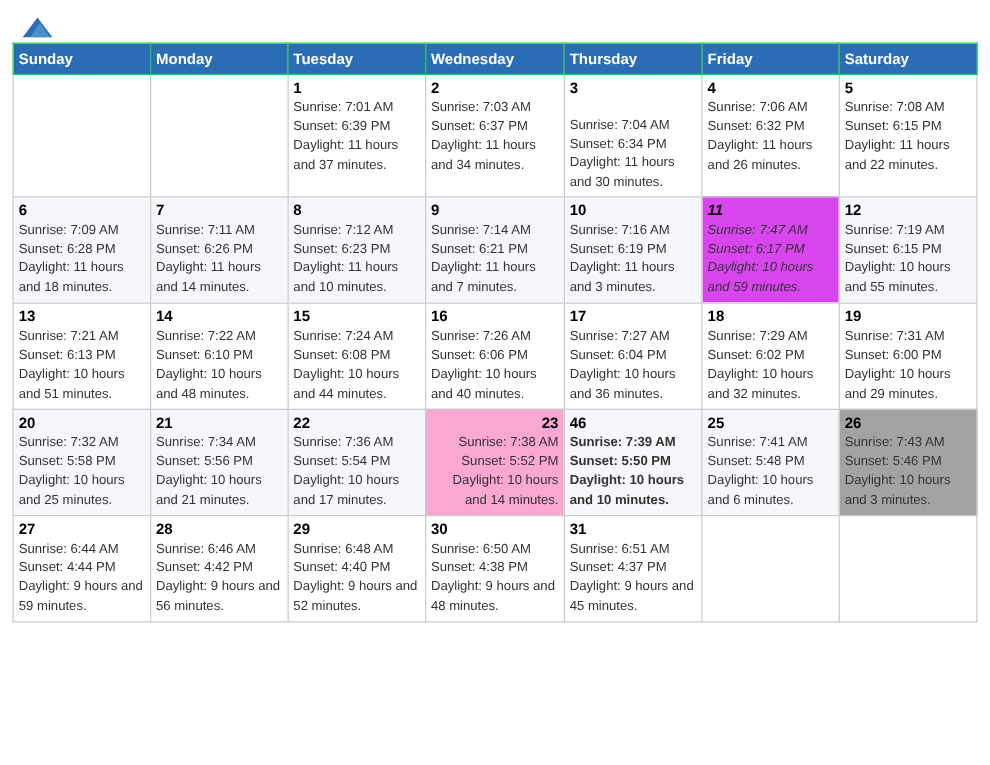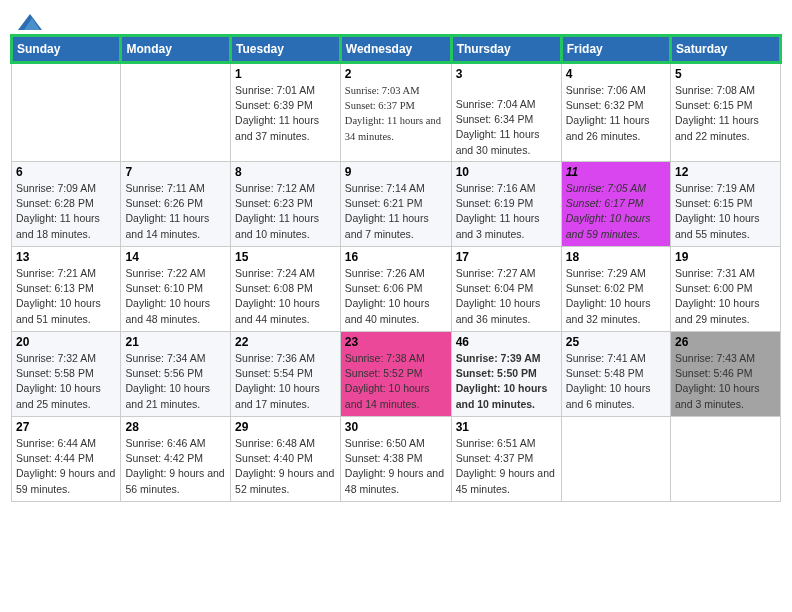--- a/index.html
+++ b/index.html
@@ -58,21 +58,21 @@
       border-collapse: collapse;
       font-size: 11px;
     }
     .calendar th {
       background-color: #2a6db5;
       color: #fff;
       padding: 5px 4px;
       text-align: left;
       font-size: 12px;
       font-weight: bold;
-      border: 3px solid #22c55e;
+      border: 1px solid #22c55e;
     }
     .calendar td {
       border: 1px solid #ccc;
       vertical-align: top;
       padding: 3px 4px;
       width: 113px;
       height: 85px;
       background: #fff;
     }
     .calendar tr:nth-child(even) td {
@@ -130,21 +130,21 @@
         <td class="empty-cell"></td>
         <td class="empty-cell"></td>
         <td>
           <div class="day-num">1</div>
           <div class="day-info" style="white-space: pre-line;">Sunrise: 7:01 AM
 Sunset: 6:39 PM
 Daylight: 11 hours and 37 minutes.</div>
         </td>
         <td>
           <div class="day-num">2</div>
-          <div class="day-info" style="white-space: pre-line; font-family: Liberation Serif, serif;">Sunrise: 7:03 AM
+          <div class="day-info" style="white-space: pre-line;">Sunrise: 7:03 AM
 Sunset: 6:37 PM
 Daylight: 11 hours and 34 minutes.</div>
         </td>
         <td>
           <div class="day-num">3</div>
           <div class="day-info" style="white-space: pre-line; margin-top: 16px;">Sunrise: 7:04 AM
 Sunset: 6:34 PM
 Daylight: 11 hours and 30 minutes.</div>
         </td>
         <td>
@@ -186,21 +186,21 @@
 Daylight: 11 hours and 7 minutes.</div>
         </td>
         <td style="background: rgb(245, 247, 250);">
           <div class="day-num">10</div>
           <div class="day-info" style="white-space: pre-line;">Sunrise: 7:16 AM
 Sunset: 6:19 PM
 Daylight: 11 hours and 3 minutes.</div>
         </td>
         <td style="background: #d946ef; font-style: italic;">
           <div class="day-num">11</div>
-          <div class="day-info" style="white-space: pre-line;">Sunrise: 7:05 AM
+          <div class="day-info" style="white-space: pre-line;">Sunrise: 7:47 AM
 Sunset: 6:17 PM
 Daylight: 10 hours and 59 minutes.</div>
         </td>
         <td style="background: rgb(245, 247, 250);">
           <div class="day-num">12</div>
           <div class="day-info" style="white-space: pre-line;">Sunrise: 7:19 AM
 Sunset: 6:15 PM
 Daylight: 10 hours and 55 minutes.</div>
         </td>
       </tr>
@@ -260,21 +260,21 @@
           <div class="day-info" style="white-space: pre-line;">Sunrise: 7:34 AM
 Sunset: 5:56 PM
 Daylight: 10 hours and 21 minutes.</div>
         </td>
         <td style="background: rgb(245, 247, 250);">
           <div class="day-num">22</div>
           <div class="day-info" style="white-space: pre-line;">Sunrise: 7:36 AM
 Sunset: 5:54 PM
 Daylight: 10 hours and 17 minutes.</div>
         </td>
-        <td style="background: #ec4899;">
+        <td style="background: #f9a8d4; text-align: right;">
           <div class="day-num">23</div>
           <div class="day-info" style="white-space: pre-line;">Sunrise: 7:38 AM
 Sunset: 5:52 PM
 Daylight: 10 hours and 14 minutes.</div>
         </td>
         <td style="background: rgb(245, 247, 250);">
           <div class="day-num">46</div>
           <div class="day-info" style="white-space: pre-line; font-weight: bold;">Sunrise: 7:39 AM
 Sunset: 5:50 PM
 Daylight: 10 hours and 10 minutes.</div>

